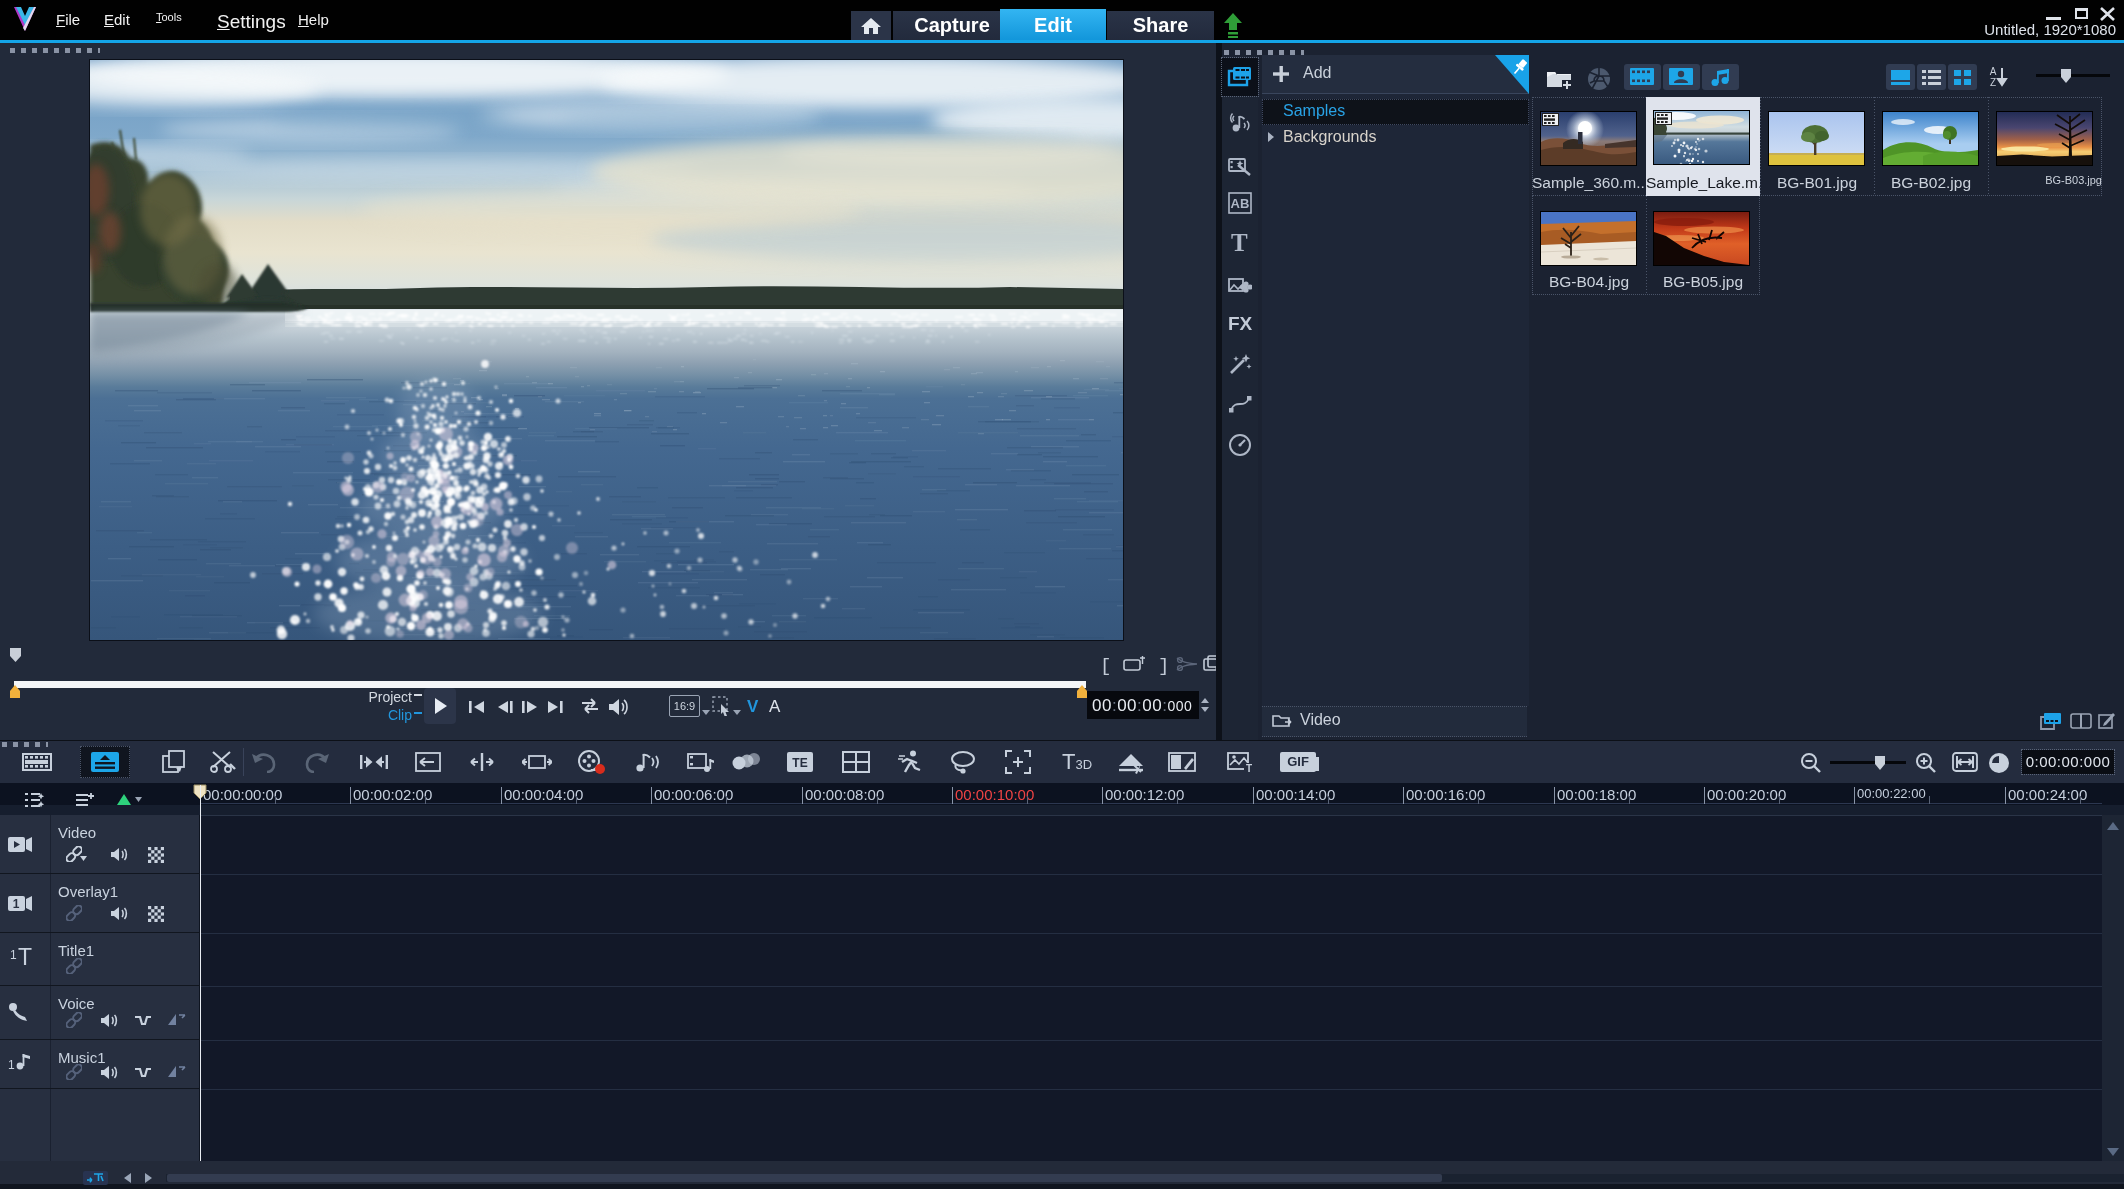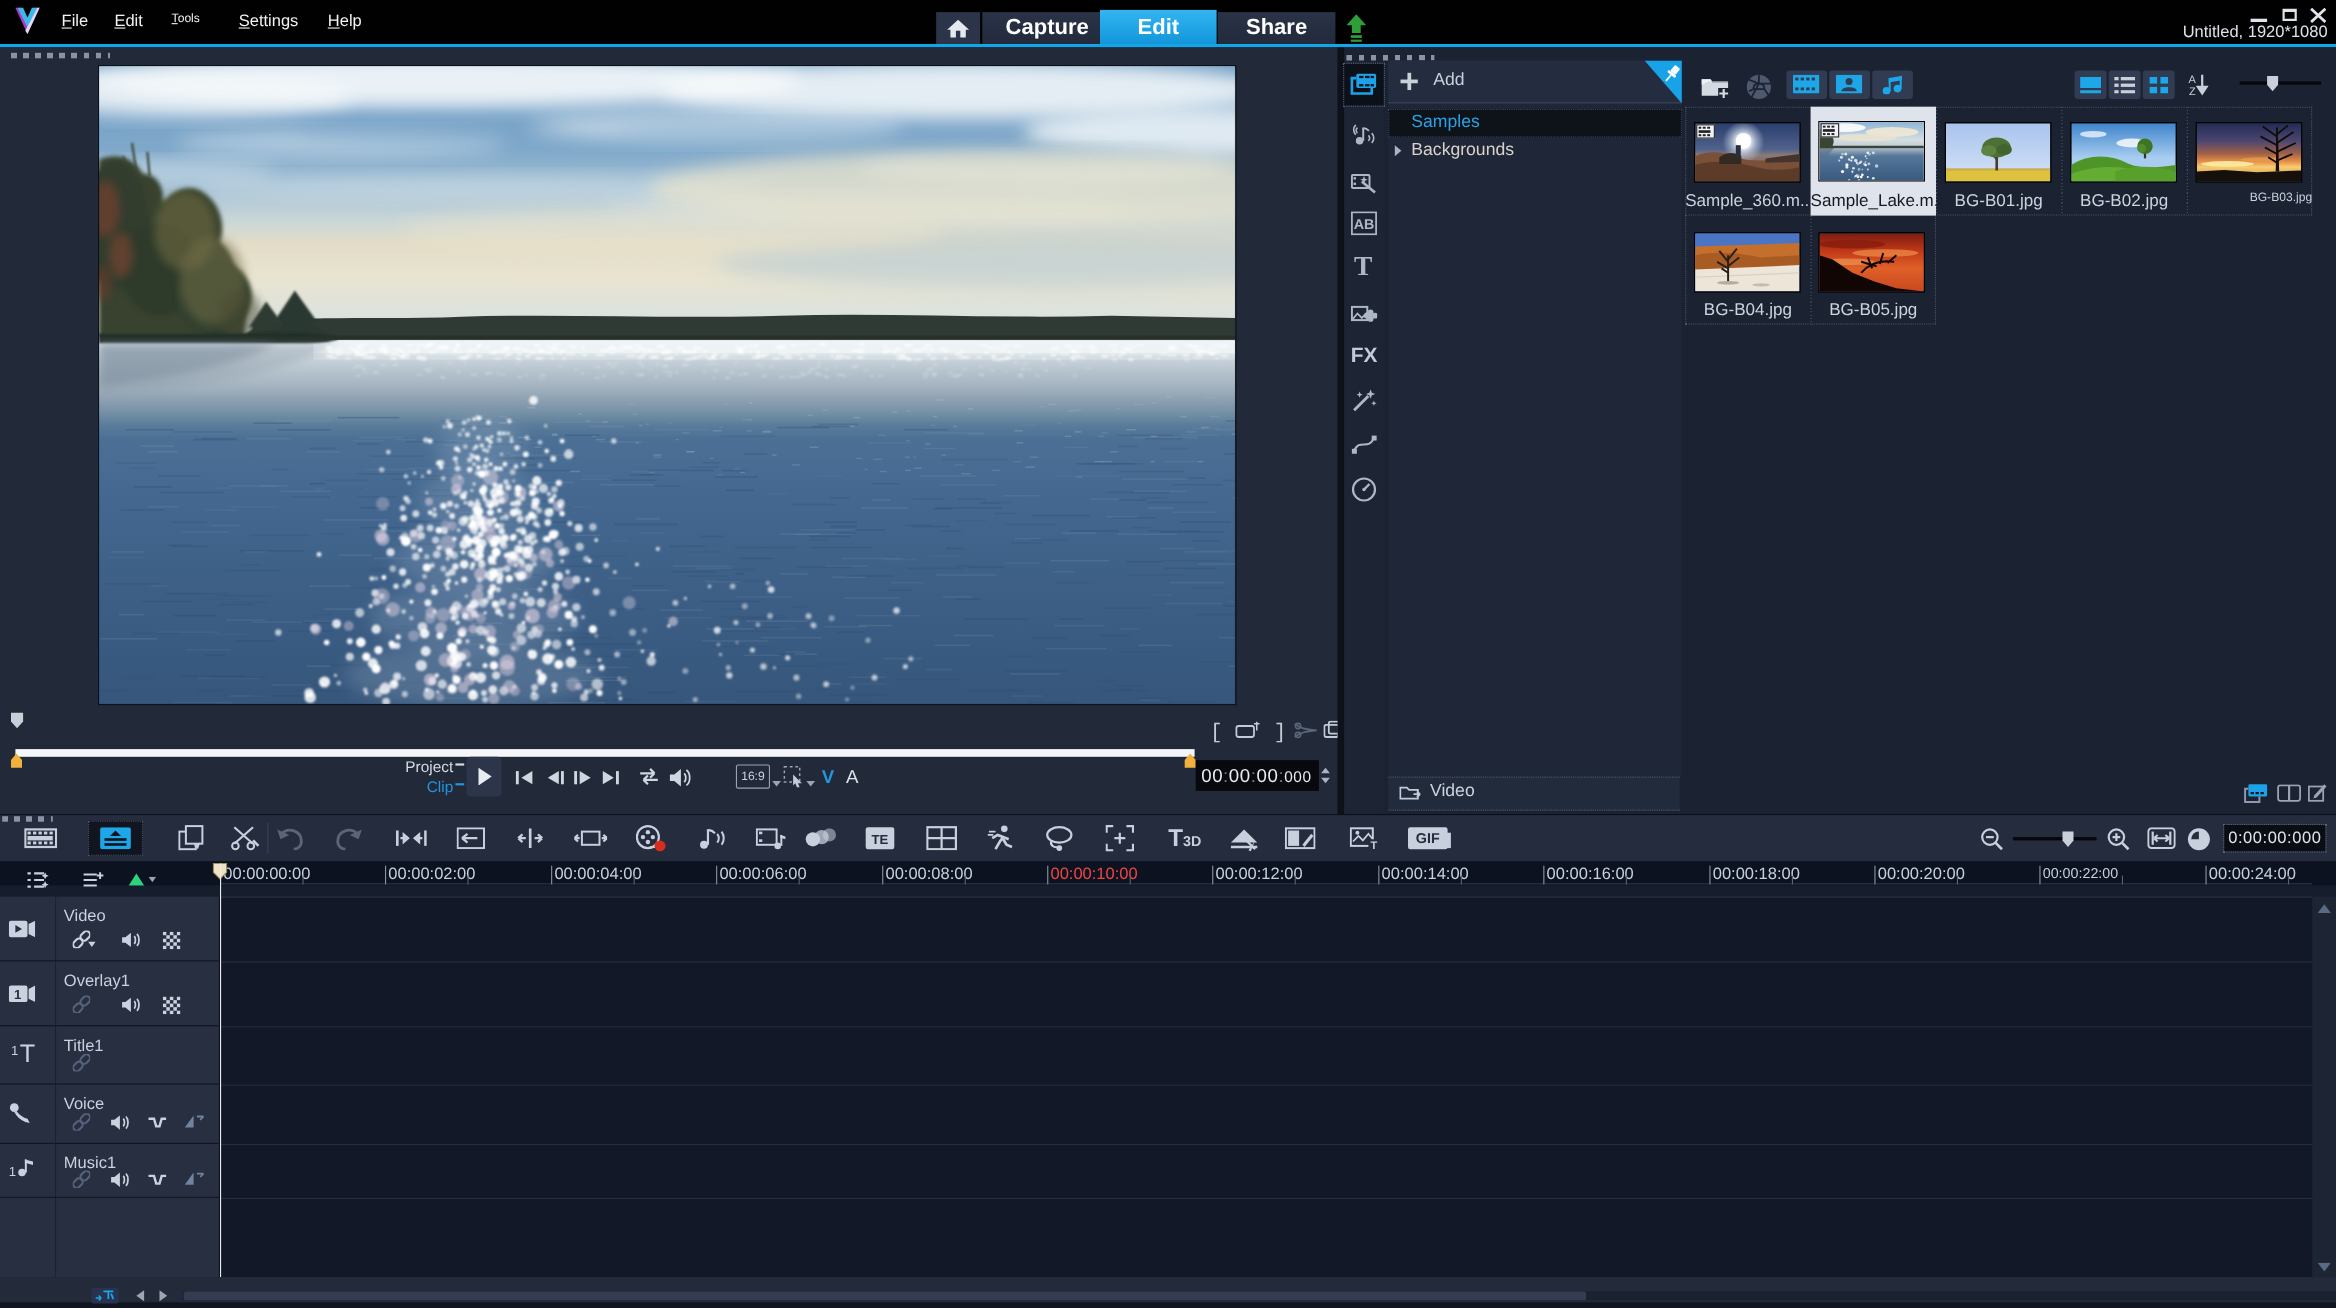--- a/index.html
+++ b/index.html
@@ -9,21 +9,21 @@
 </style></head><body>
 <div class="abs" style="left:0;top:0;width:2124px;height:40px;background:#010101"></div>
 <svg class="abs" width="26" height="28" style="left:12px;top:5px" viewBox="0 0 26 28">
     <path d="M2 2 L13 26 L24 2 L19 2 L13 16 L7 2 Z" fill="#b238c8"></path>
     <path d="M4 2 L13 20 L22 2 L17 2 L13 11 L9 2 Z" fill="#3bb7e8"></path>
     <path d="M22 2 L24 2 L13 26 L11 23 Z" fill="#e8ecf2" opacity="0.9"></path>
   </svg>
 <div class="abs" style="left:56px;top:11px;font-size:15px;color:#f2f2f2"><span style="text-decoration:underline">F</span>ile</div>
 <div class="abs" style="left:104px;top:11px;font-size:15px;color:#f2f2f2"><span style="text-decoration:underline">E</span>dit</div>
 <div class="abs" style="left:156px;top:11px;font-size:11px;color:#f2f2f2"><span style="text-decoration:underline">T</span>ools</div>
-<div class="abs" style="left:217px;top:11px;font-size:15px;color:#f2f2f2"><span style="text-decoration:underline">S</span>ettings</div>
+<div class="abs" style="left:217px;top:11px;font-size:19px;color:#f2f2f2"><span style="text-decoration:underline">S</span>ettings</div>
 <div class="abs" style="left:298px;top:11px;font-size:15px;color:#f2f2f2"><span style="text-decoration:underline">H</span>elp</div>
 <div class="abs" style="left:851px;top:11px;width:40px;height:29px;background:#2b3448"></div>
 <svg class="abs" width="22" height="18" style="left:860px;top:17px" viewBox="0 0 22 18">
     <path d="M11 1 L21 10 L18 10 L18 17 L13 17 L13 11 L9 11 L9 17 L4 17 L4 10 L1 10 Z" fill="#e4e9f0"></path>
   </svg>
 <div class="abs" style="left:893px;top:11px;width:118px;height:29px;background:linear-gradient(#2a3347,#222a3c);color:#fff;font-size:20px;font-weight:bold;text-align:center;line-height:28px">Capture</div>
 <div class="abs" style="left:1000px;top:9px;width:106px;height:34px;background:linear-gradient(#33b5f2,#0f93d8);color:#fff;font-size:20px;font-weight:bold;text-align:center;line-height:32px">Edit</div>
 <div class="abs" style="left:1107px;top:11px;width:107px;height:29px;background:linear-gradient(#2a3347,#222a3c);color:#fff;font-size:20px;font-weight:bold;text-align:center;line-height:28px">Share</div>
 <svg class="abs" width="18" height="26" style="left:1224px;top:13px" viewBox="0 0 18 26">
     <path d="M9 0 L18 10 L13 10 L13 17 L5 17 L5 10 L0 10 Z" fill="#2f9e38"></path>
@@ -2337,21 +2337,21 @@
   </svg>
 <svg class="abs" width="26" height="24" style="left:950px;top:750px" viewBox="0 0 26 24">
     <ellipse cx="13" cy="9" rx="11" ry="7" fill="none" stroke="#c7d0dc" stroke-width="2"></ellipse>
     <path d="M6 14 C4 18 8 21 12 20" stroke="#c7d0dc" stroke-width="2" fill="none"></path>
     <circle cx="13" cy="21" r="2.6" fill="#c7d0dc"></circle>
   </svg>
 <svg class="abs" width="26" height="24" style="left:1005px;top:750px" viewBox="0 0 26 24">
     <path d="M1 7 L1 1 L7 1 M19 1 L25 1 L25 7 M25 17 L25 23 L19 23 M7 23 L1 23 L1 17" stroke="#c7d0dc" stroke-width="2" fill="none"></path>
     <path d="M13 7 L13 17 M8 12 L18 12" stroke="#c7d0dc" stroke-width="2"></path>
   </svg>
-<div class="abs" style="left:1062px;top:749px;font-size:22px;font-weight:bold;color:#c7d0dc">T<span style="font-size:13px">3D</span></div>
+<div class="abs" style="left:1062px;top:749px;font-size:22px;font-weight:normal;color:#c7d0dc">T<span style="font-size:13px">3D</span></div>
 <svg class="abs" width="28" height="24" style="left:1117px;top:750px" viewBox="0 0 28 24">
     <path d="M2 16 L14 4 L26 16 Z" fill="#c7d0dc"></path>
     <path d="M2 20 L26 20" stroke="#c7d0dc" stroke-width="2.4"></path>
     <path d="M16 14 l8 8" stroke="#c7d0dc" stroke-width="2"></path>
     <path d="M24 14 l-4 10 l-2 -1 Z" fill="#c7d0dc"></path>
   </svg>
 <svg class="abs" width="28" height="24" style="left:1168px;top:750px" viewBox="0 0 28 24">
     <rect x="1" y="3" width="26" height="18" fill="none" stroke="#c7d0dc" stroke-width="1.8"></rect>
     <rect x="3" y="5" width="10" height="14" fill="#c7d0dc"></rect>
     <path d="M16 18 L24 8 L26 10 L18 20 Z" fill="#c7d0dc"></path>

